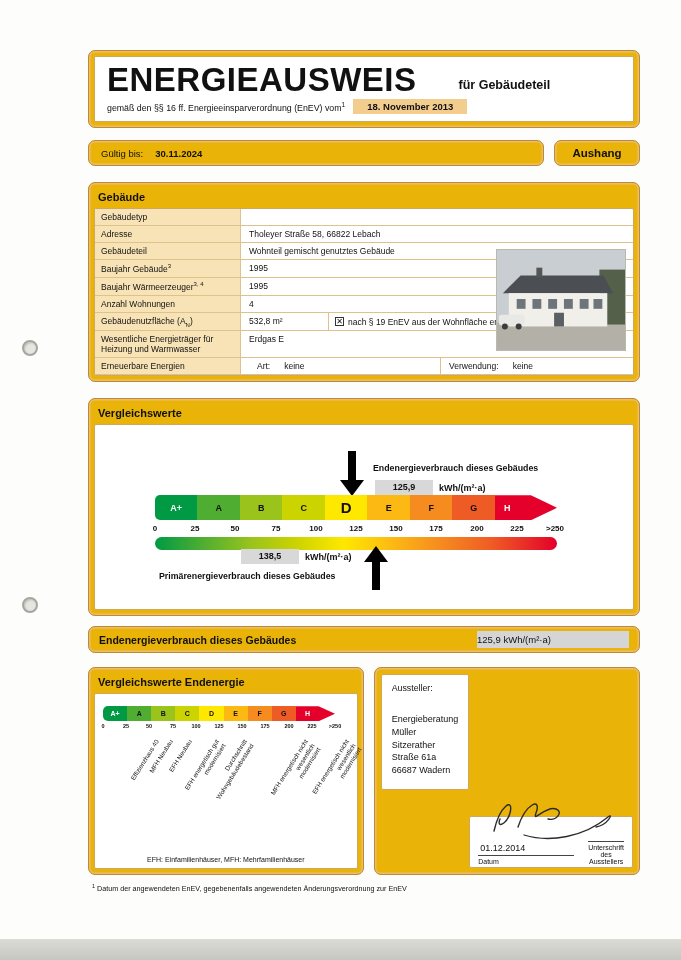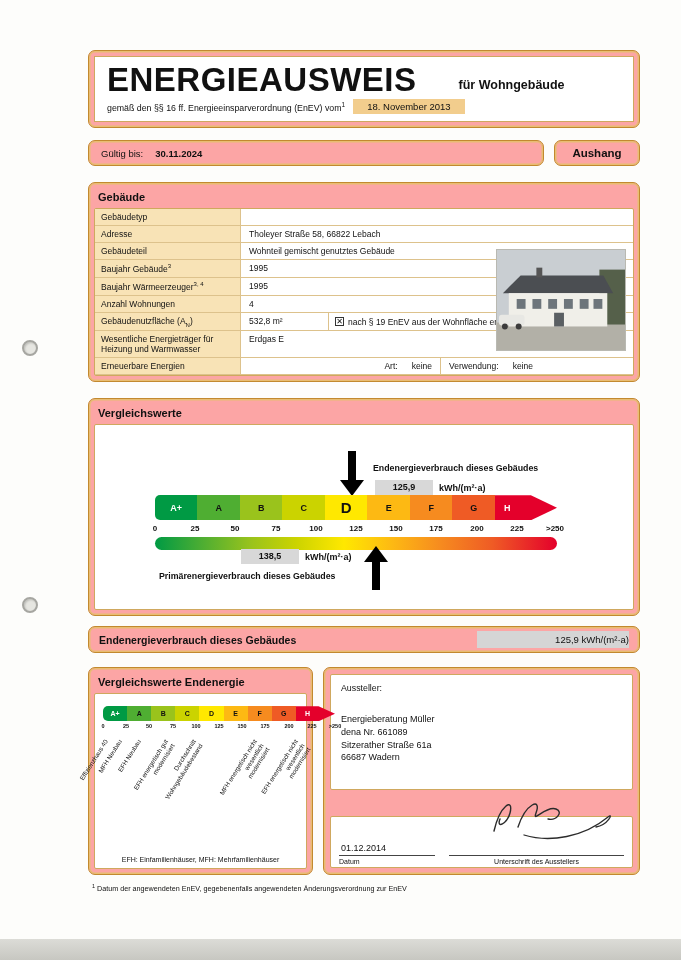--- a/index.html
+++ b/index.html
@@ -10,33 +10,33 @@
   }
   .scan { position:absolute; inset:0; }
   .edge-bottom { position:absolute; left:0; right:0; bottom:0; height:21px;
     background:linear-gradient(#dcdcd7,#c7c7c1); }
   .hole { position:absolute; left:22px; width:16px; height:16px; border-radius:50%;
     background:#e6e6e1; border:2px solid #a6a6a1; box-shadow:inset 1px 1px 2px rgba(0,0,0,.18); }
   .hole1 { top:340px; } .hole2 { top:597px; }
 
   .page { position:absolute; left:88px; top:50px; width:552px; }
 
-  .frame { background:#fca5a5; border:1px solid #c2892f; border-radius:7px;
+  .frame { background:#eab308; border:1px solid #c2892f; border-radius:7px;
     box-shadow:inset 0 0 0 1.5px #e8bd72; }
   .panel { background:#fff; border:1px solid #cfa85e; border-radius:2px; }
 
   
   .header-frame { padding:5px; }
   .header-inner { background:#fff; border:1px solid #cfa85e; padding:6px 12px 7px; }
   .title-row { display:flex; align-items:flex-end; }
   .doc-title { font-size:33px; font-weight:bold; letter-spacing:.5px; line-height:1; }
   .doc-subtitle { font-size:12.5px; font-weight:bold; margin-left:42px; padding-bottom:4px; }
   .law-row { display:flex; align-items:center; margin-top:3px; font-size:8.8px; }
   .law-row sup { font-size:6.5px; }
-  .law-date { background:#f2cd8d; font-weight:normal; font-size:9.5px; padding:2px 14px; margin-left:8px; }
+  .law-date { background:#f2cd8d; font-weight:bold; font-size:9.5px; padding:2px 14px; margin-left:8px; }
 
   
   .valid-row { display:flex; gap:10px; margin-top:12px; }
   .valid-bar { flex:1; padding:6px 12px; font-size:9.5px; display:flex; align-items:center; }
   .valid-date { font-weight:bold; margin-left:12px; }
   .aushang { width:86px; text-align:center; font-weight:bold; font-size:11.5px; padding:6px 0; }
 
   
   .section { margin-top:16px; padding:5px; }
   .section-title { font-weight:bold; font-size:11px; padding:3px 4px 5px; }
@@ -46,21 +46,21 @@
   .trow { display:flex; border-bottom:1px solid #ddc28c; font-size:8.5px; min-height:17px; }
   .trow:last-child { border-bottom:none; }
   .tlabel { width:146px; background:#f8e3b6; padding:3px 6px; border-right:1px solid #ddc28c; }
   .tlabel sup { font-size:6px; } .tlabel sub { font-size:6px; }
   .tvalue { flex:1; padding:3px 8px; }
   .area-val { flex:0 0 88px; border-right:1px solid #ddc28c; }
   .tcheck { flex:1; padding:2px 6px; display:flex; align-items:center; gap:4px; }
   .cb { display:inline-block; width:9px; height:9px; border:1px solid #333; font-size:8px;
     line-height:8px; text-align:center; font-weight:bold; }
   .re-cell { display:flex; flex:1; }
-  .re-a { flex:0 0 200px; padding:3px 8px; border-right:1px solid #ddc28c;text-align:right; }
+  .re-a { flex:0 0 200px; padding:3px 16px; border-right:1px solid #ddc28c; }
   .re-b { flex:1; padding:3px 8px; }
   .re-val { margin-left:14px; }
   .photo { position:absolute; top:40px; right:7px; width:130px; height:102px; border:1px solid #b9b9b2; }
 
   
   .epanel { position:relative; height:186px; }
   .escale { position:absolute; left:60px; top:70px; width:402px; height:25px; display:flex; }
   .band { flex:1; display:flex; align-items:center; justify-content:center;
     font-size:9px; font-weight:bold; color:#111; }
   .band:first-child { border-radius:5px 0 0 5px; color:#fff; }
@@ -73,35 +73,35 @@
       #fdb913 59%,#f68b1f 71%,#ef5b25 84%,#e4002b 100%); }
   .arrow { position:absolute; }
   .valbox { position:absolute; background:#d8d8d8; width:58px; height:15px; text-align:center;
     font-size:9px; font-weight:bold; line-height:15px; }
   .unit { position:absolute; font-size:9px; font-weight:bold; }
   .elabel { position:absolute; font-size:8.8px; font-weight:bold; }
 
   
   .endbar { margin-top:10px; height:27px; display:flex; align-items:center; padding:0 10px; }
   .endbar-label { font-weight:bold; font-size:10.5px; }
-  .endbar-value { margin-left:auto; background:#d5d5d5; width:152px; text-align:right;
+  .endbar-value { margin-left:auto; background:#d5d5d5; width:152px; text-align:left;
     font-size:9.5px; padding:3px 0; }
 
   
   .bottom-row { display:flex; gap:10px; margin-top:14px; }
-  .cmp-frame { width:225px; padding:5px; }
+  .cmp-frame { width:288px; padding:5px; }
   .cpanel { position:relative; height:176px; }
   .cscale { position:absolute; left:8px; top:12px; width:232px; height:15px; display:flex; }
   .cscale .band { font-size:7px; }
   .ctick { position:absolute; top:29px; transform:translateX(-50%); font-size:5.5px; font-weight:bold; }
   .clabel { position:absolute; top:44px; width:66px; font-size:6.4px; line-height:1.2;
     text-align:right; transform-origin:100% 0; transform:rotate(-58deg); }
   .cfooter { position:absolute; bottom:5px; left:0; right:0; text-align:center; font-size:7px; }
 
-  .issuer-frame { flex:1; padding:6px; display:flex; flex-direction:column; }
+  .issuer-frame { flex:1; padding:6px; display:flex; }
   .issuer-top { padding:8px 10px; height:116px; }
   .issuer-heading { font-size:8.8px; }
   .issuer-lines { margin-top:20px; font-size:9px; line-height:1.4; }
   .issuer-bottom { margin-top:auto; height:52px; display:flex; padding:4px 8px 2px; position:relative; }
   .sig-col { position:relative; display:flex; flex-direction:column; justify-content:flex-end; }
   .col-date { width:96px; margin-right:14px; }
   .col-sig { flex:1; }
   .over { border-bottom:1px solid #444; padding:0 2px 2px; font-size:9px; height:30px;
     display:flex; align-items:flex-end; }
   .under { font-size:7px; padding-top:2px; }
@@ -117,21 +117,21 @@
 <div class="scan">
   <div class="hole hole1"></div>
   <div class="hole hole2"></div>
 
   <div class="page">
 
     <div class="frame header-frame">
       <div class="header-inner">
         <div class="title-row">
           <div class="doc-title">ENERGIEAUSWEIS</div>
-          <div class="doc-subtitle">für Wohngebäude</div>
+          <div class="doc-subtitle">für Gebäudeteil</div>
         </div>
         <div class="law-row">
           <span><span>gemäß den §§ 16 ff. Energieeinsparverordnung (EnEV) vom</span><sup>1</sup></span>
           <span class="law-date">18. November 2013</span>
         </div>
       </div>
     </div>
 
     <div class="valid-row">
       <div class="frame valid-bar">
@@ -338,21 +338,20 @@
 
           <div class="cfooter">EFH: Einfamilienhäuser,  MFH: Mehrfamilienhäuser</div>
         </div>
       </div>
 
       <div class="frame issuer-frame">
         <div class="panel issuer-top">
           <div class="issuer-heading">Aussteller:</div>
           <div class="issuer-lines">
             <div>Energieberatung Müller</div>
-            <div>dena Nr. 661089</div>
             <div>Sitzerather Straße 61a</div>
             <div>66687 Wadern</div>
           </div>
         </div>
         <div class="panel issuer-bottom">
           <div class="sig-col col-date">
             <div class="over">01.12.2014</div>
             <div class="under">Datum</div>
           </div>
           <div class="sig-col col-sig">

